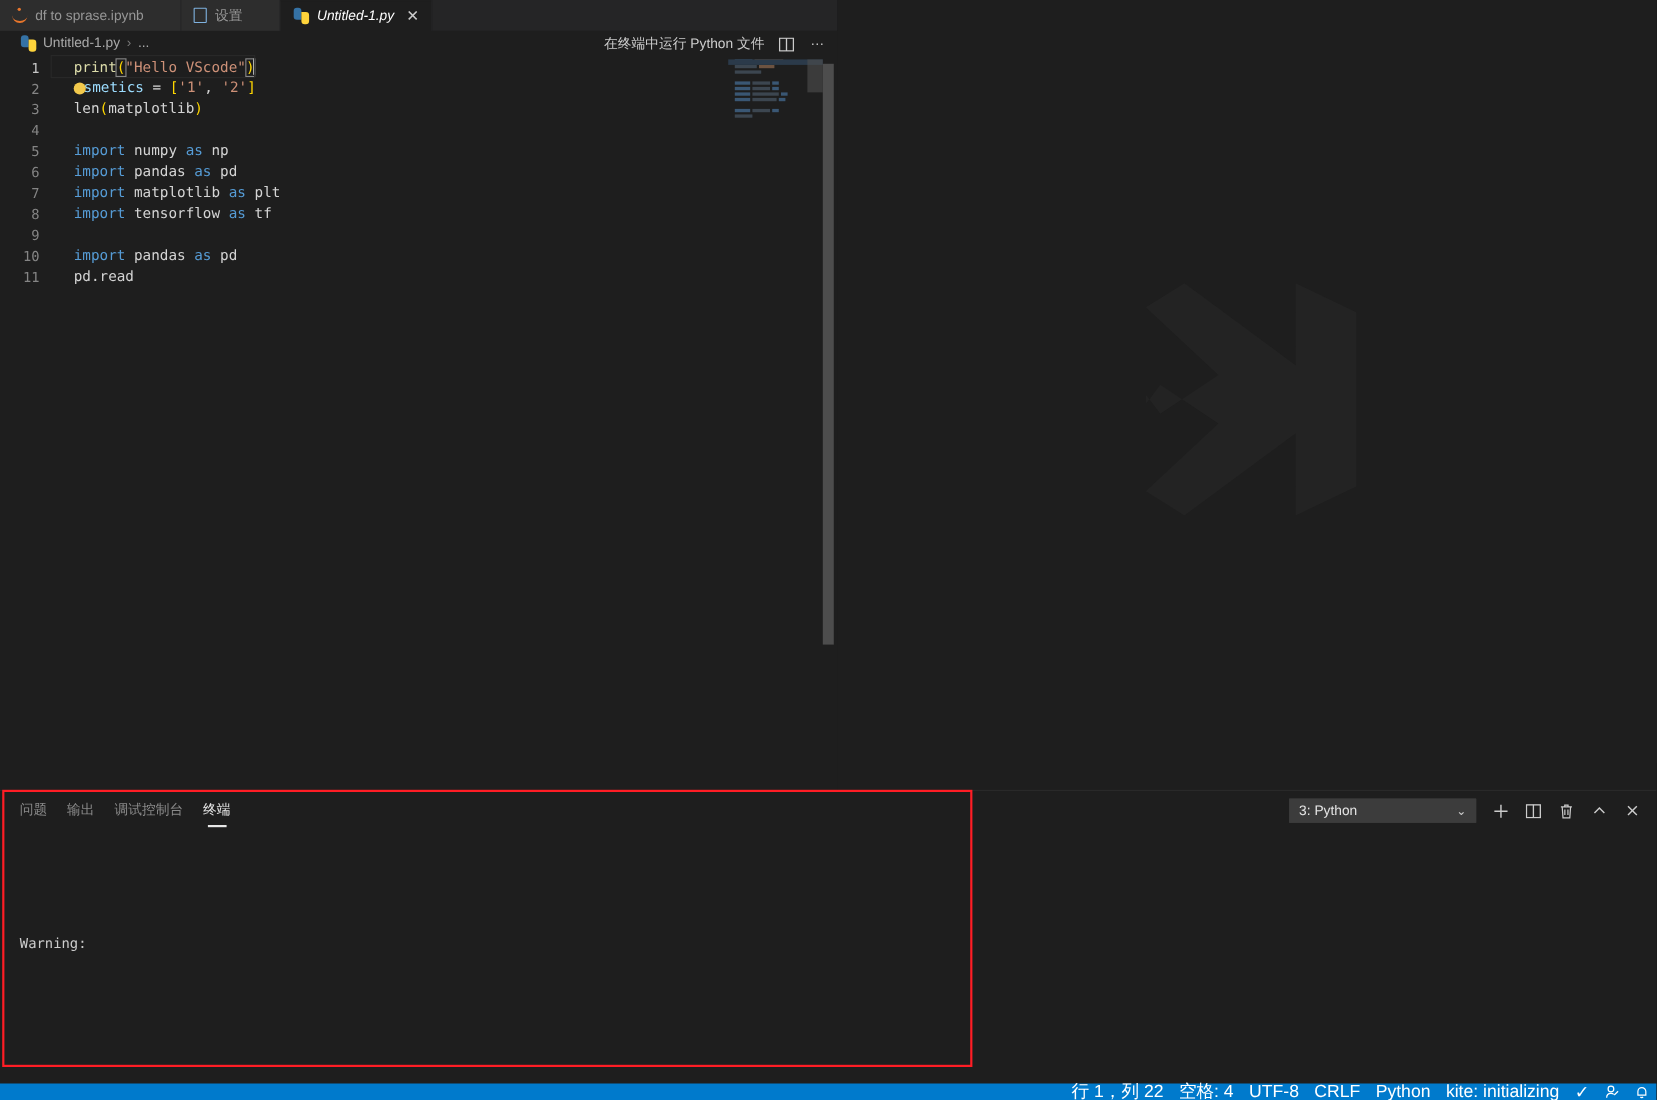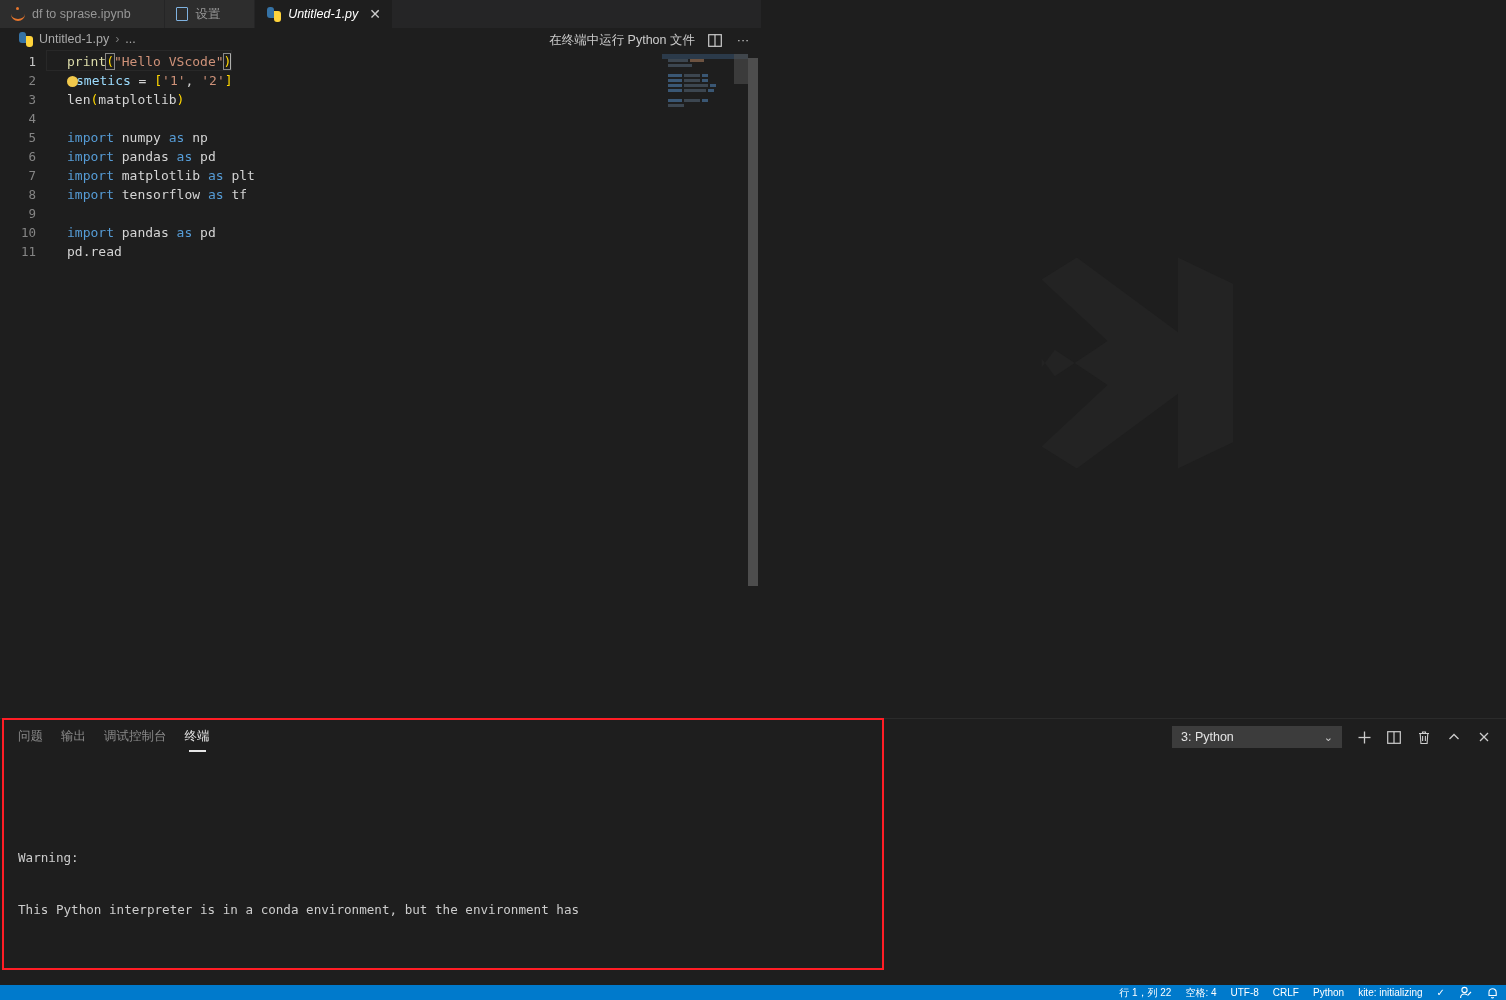--- a/index.html
+++ b/index.html
@@ -170,21 +170,21 @@
 
   .annot-box {
     position:absolute; left:2px; top:718px; width:882px; height:252px;
     border:2px solid #ff1d25; pointer-events:none;
   }
 
   
   .statusbar {
     position:absolute; left:0; top:985px; width:1506px; height:15px;
     background:#007acc; display:flex; align-items:center; justify-content:flex-end;
-    color:#ffffff; font-size:10px; gap:0;
+    color:#ffffff; font-size:16px; gap:0;
   }
   .sb-item { padding:0 7px; white-space:nowrap; display:flex; align-items:center; height:15px; }
   .sb-icon { padding:0 7px; display:flex; align-items:center; }
 </style>
 </head>
 <body>
 
 <div id="app">
 
   <div class="overlay-popup">
@@ -396,21 +396,20 @@
               <line x1="3" y1="3" x2="11" y2="11" stroke="#cccccc" stroke-width="1.3"></line>
               <line x1="11" y1="3" x2="3" y2="11" stroke="#cccccc" stroke-width="1.3"></line>
             </svg>
         </span>
       </div>
     </div>
 
     <div class="term-body">
       <div class="term-line"></div>
       <div class="term-line">Warning:</div>
-      <div class="term-line">This Python interpreter is in a conda environment, but the environment has</div>
       
       
       
       
       
       
       
     </div>
   </div>
 

